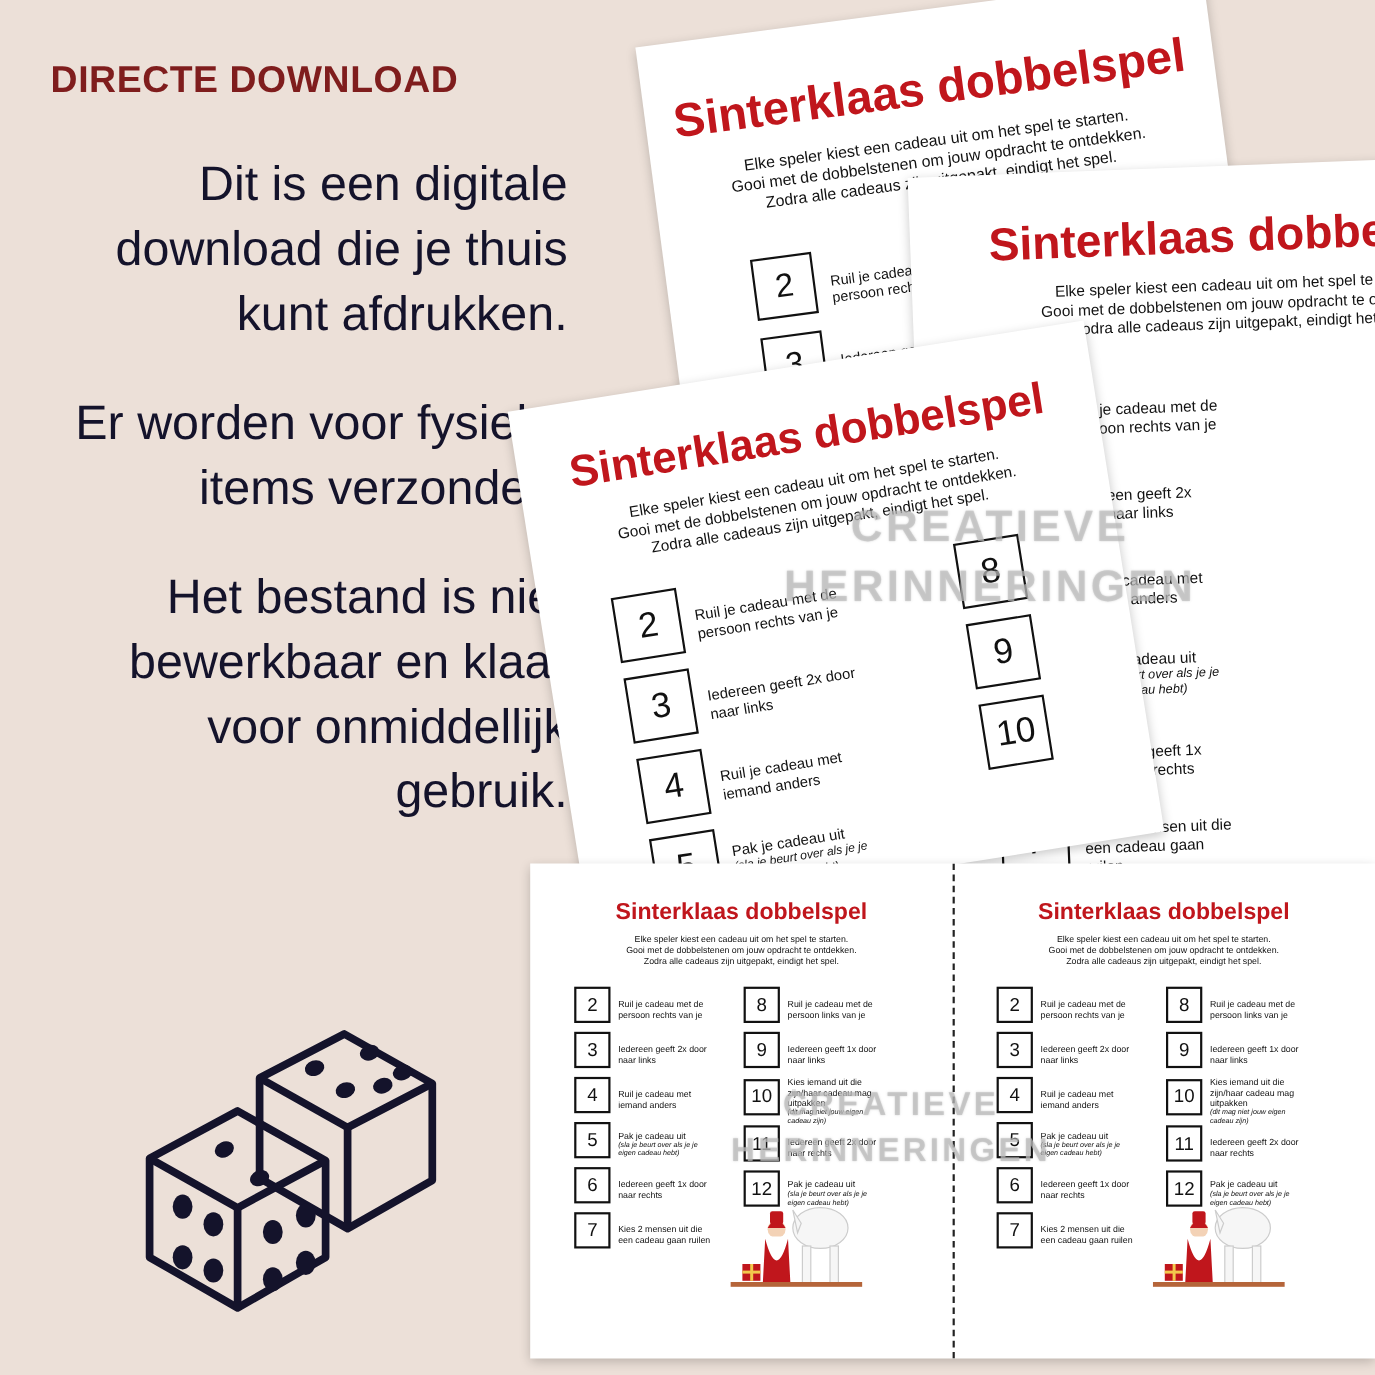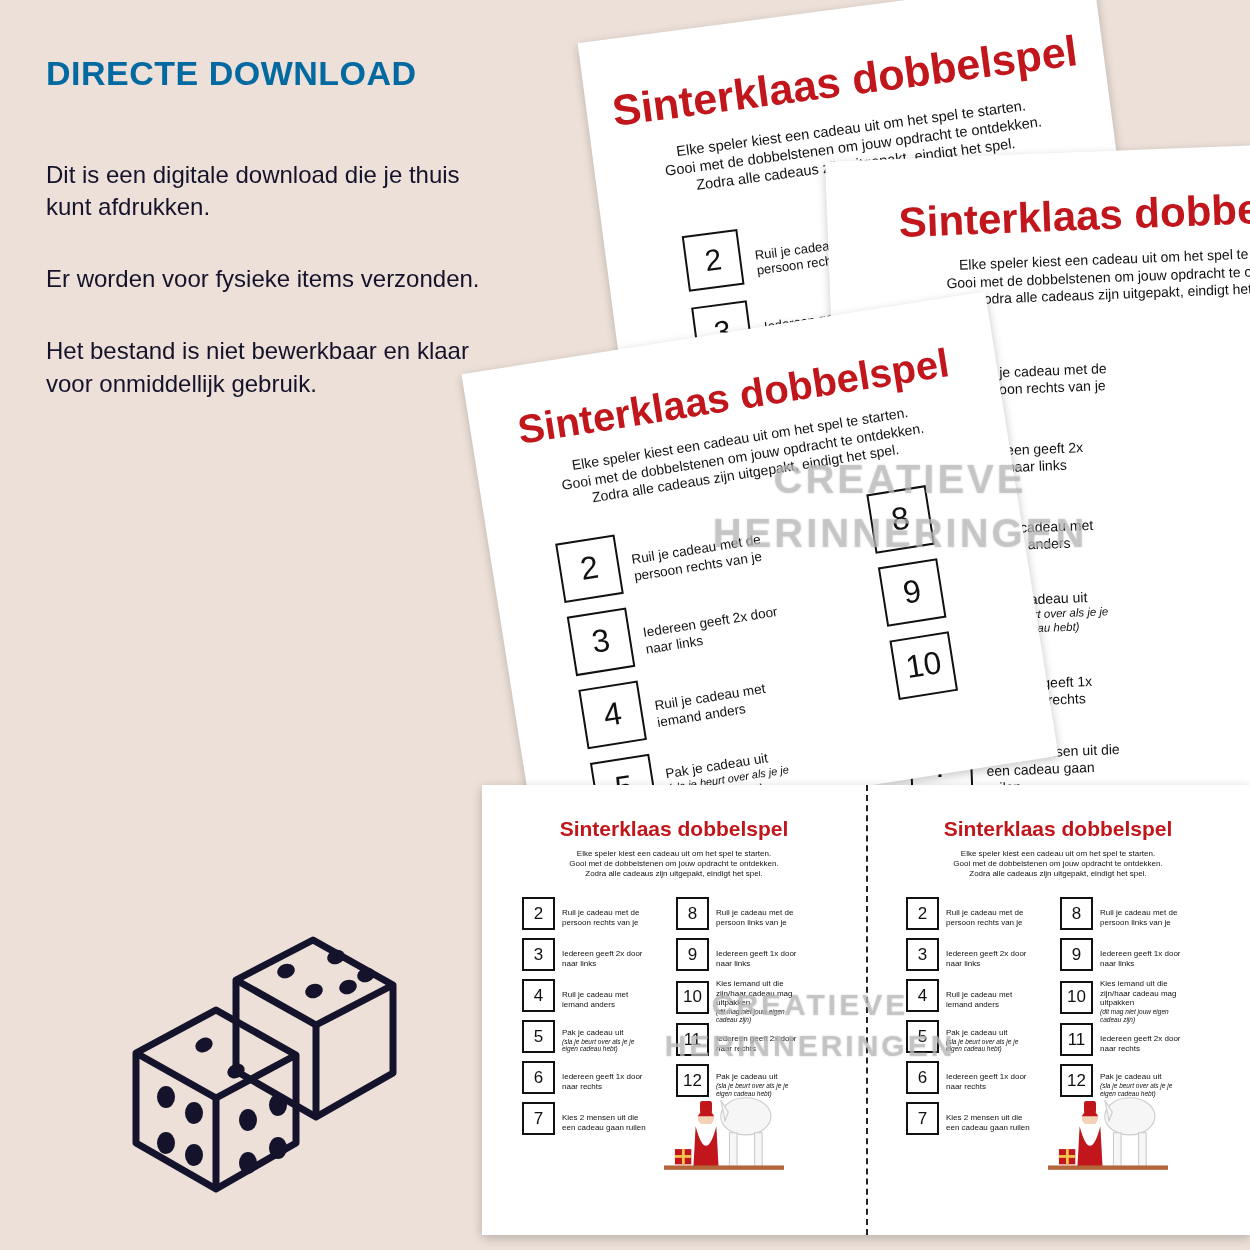--- a/index.html
+++ b/index.html
@@ -11,25 +11,26 @@
   }
   .stage{position:absolute;inset:0;}
 
   
   .left-col{
     position:absolute;left:46px;top:54px;width:470px;
     color:#14132b;
   }
   .headline{
     font-size:34px;font-weight:bold;letter-spacing:.5px;
-    color:#0369a1;margin:0 0 66px 0;
+    color:#7f1d1d;margin:0 0 46px 0;
   }
   .para{
-    font-size:24px;line-height:1.34;margin:0 11px 40px 0;color:#14132b;
+    font-size:44px;line-height:1.34;margin:0 0 40px 0;color:#14132b;
     font-weight:400;
+    text-align:right;
   }
 
   
   .dice{position:absolute;left:108px;top:905px;width:340px;height:290px;}
 
   
   .sheet{
     position:absolute;background:#fff;
     box-shadow:0 3px 10px rgba(0,0,0,.22);
     overflow:hidden;

